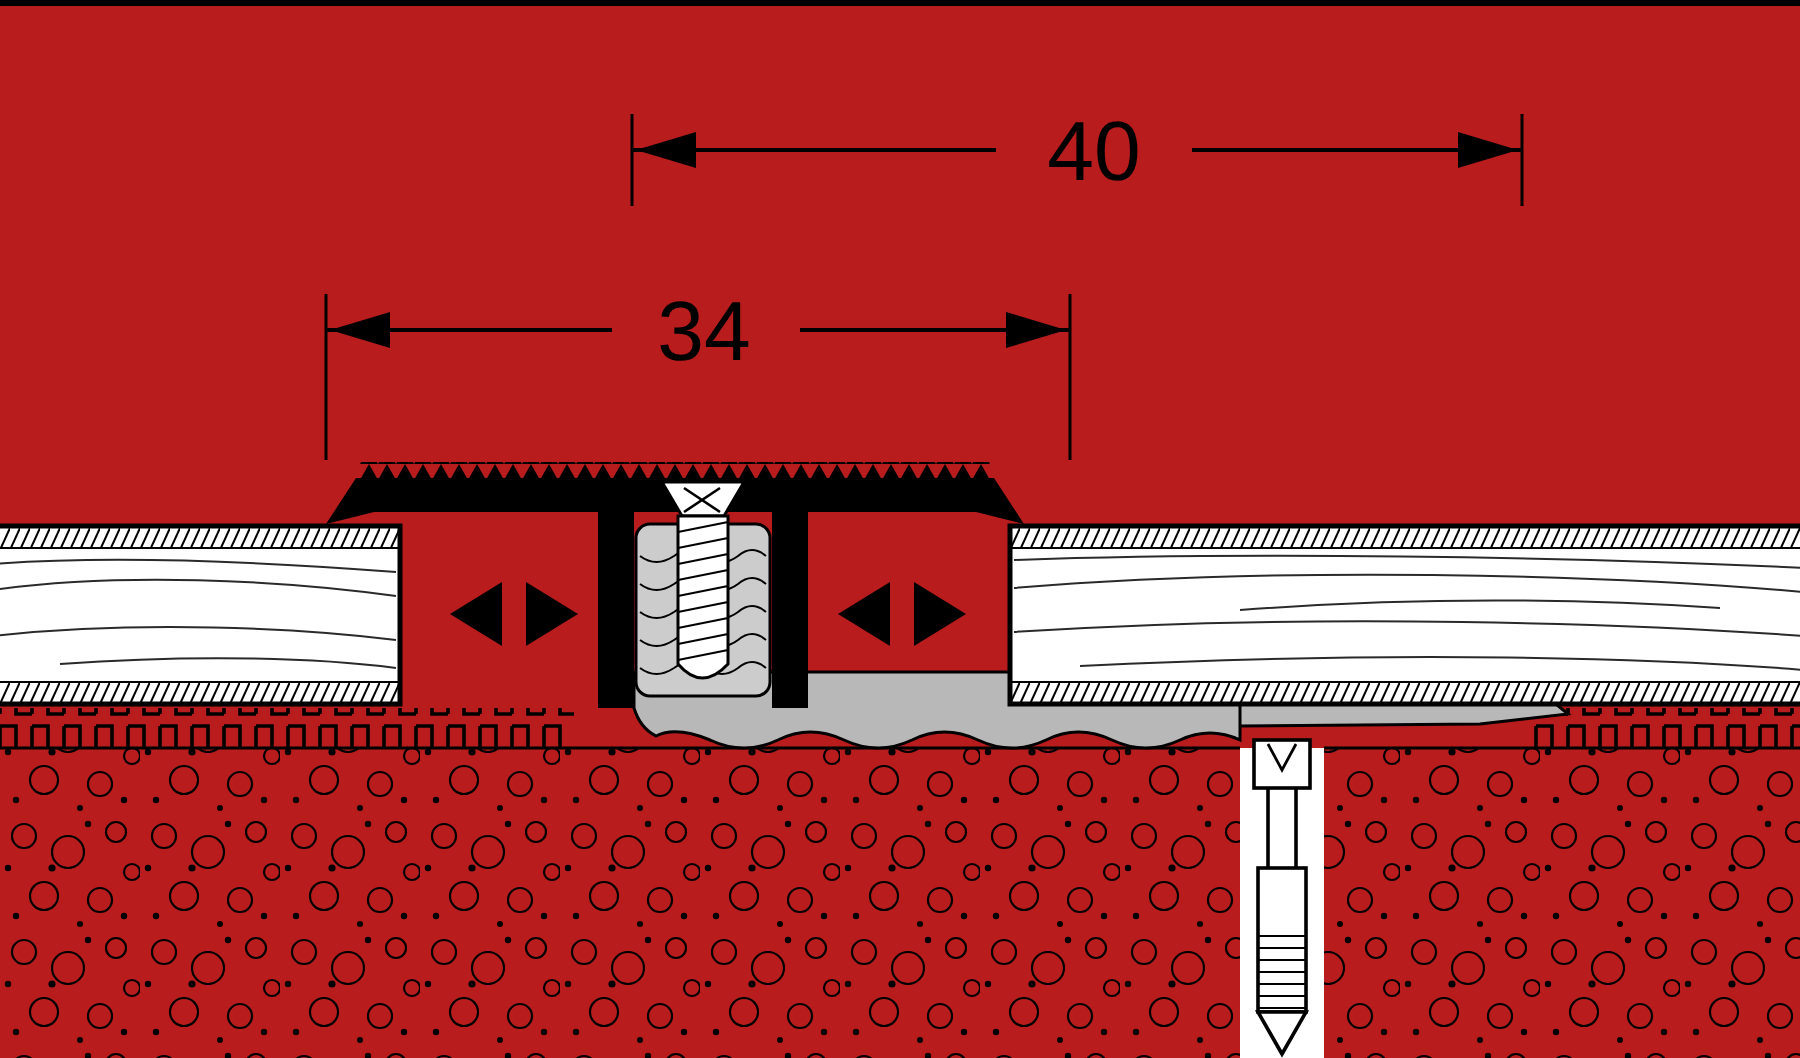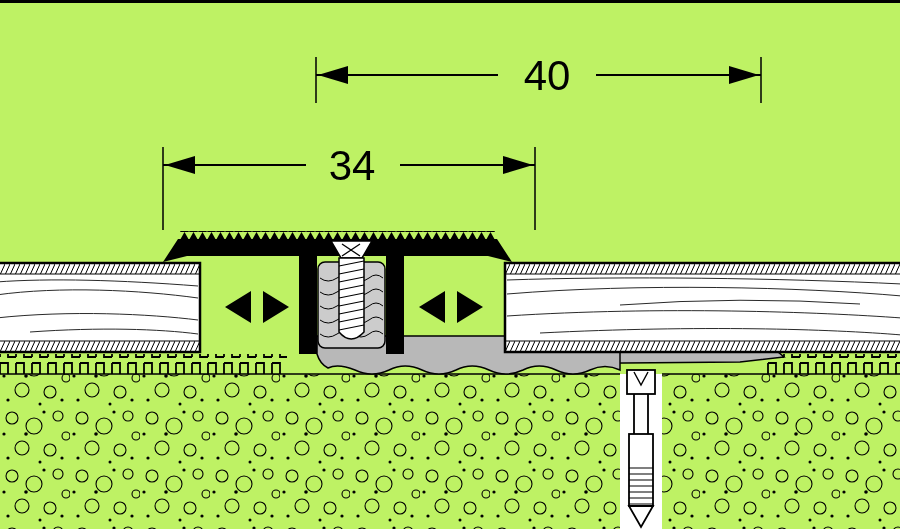--- a/index.html
+++ b/index.html
@@ -1,16 +1,16 @@
 <!DOCTYPE html>
 <html><head>
 <meta charset="utf-8">
 <style>
   html,body{margin:0;padding:0;background:#ffffff;}
-  .stage{position:relative;width:900px;height:529px;background:#bef264;overflow:hidden;text-decoration:underline;}
+  .stage{position:relative;width:900px;height:529px;background:#b91c1c;overflow:hidden;text-decoration:underline;}
   svg{display:block;}
   .dim-label{font-family:"Liberation Sans",sans-serif;font-size:42px;fill:#000;}
   .thin{stroke:#000;stroke-width:1.5;fill:none;}
   .grain{stroke:#2a2a2a;stroke-width:1;fill:none;}
 </style>
 </head>
 <body>
 
 <div class="stage">
 <svg width="900" height="529" viewBox="0 0 900 529">

